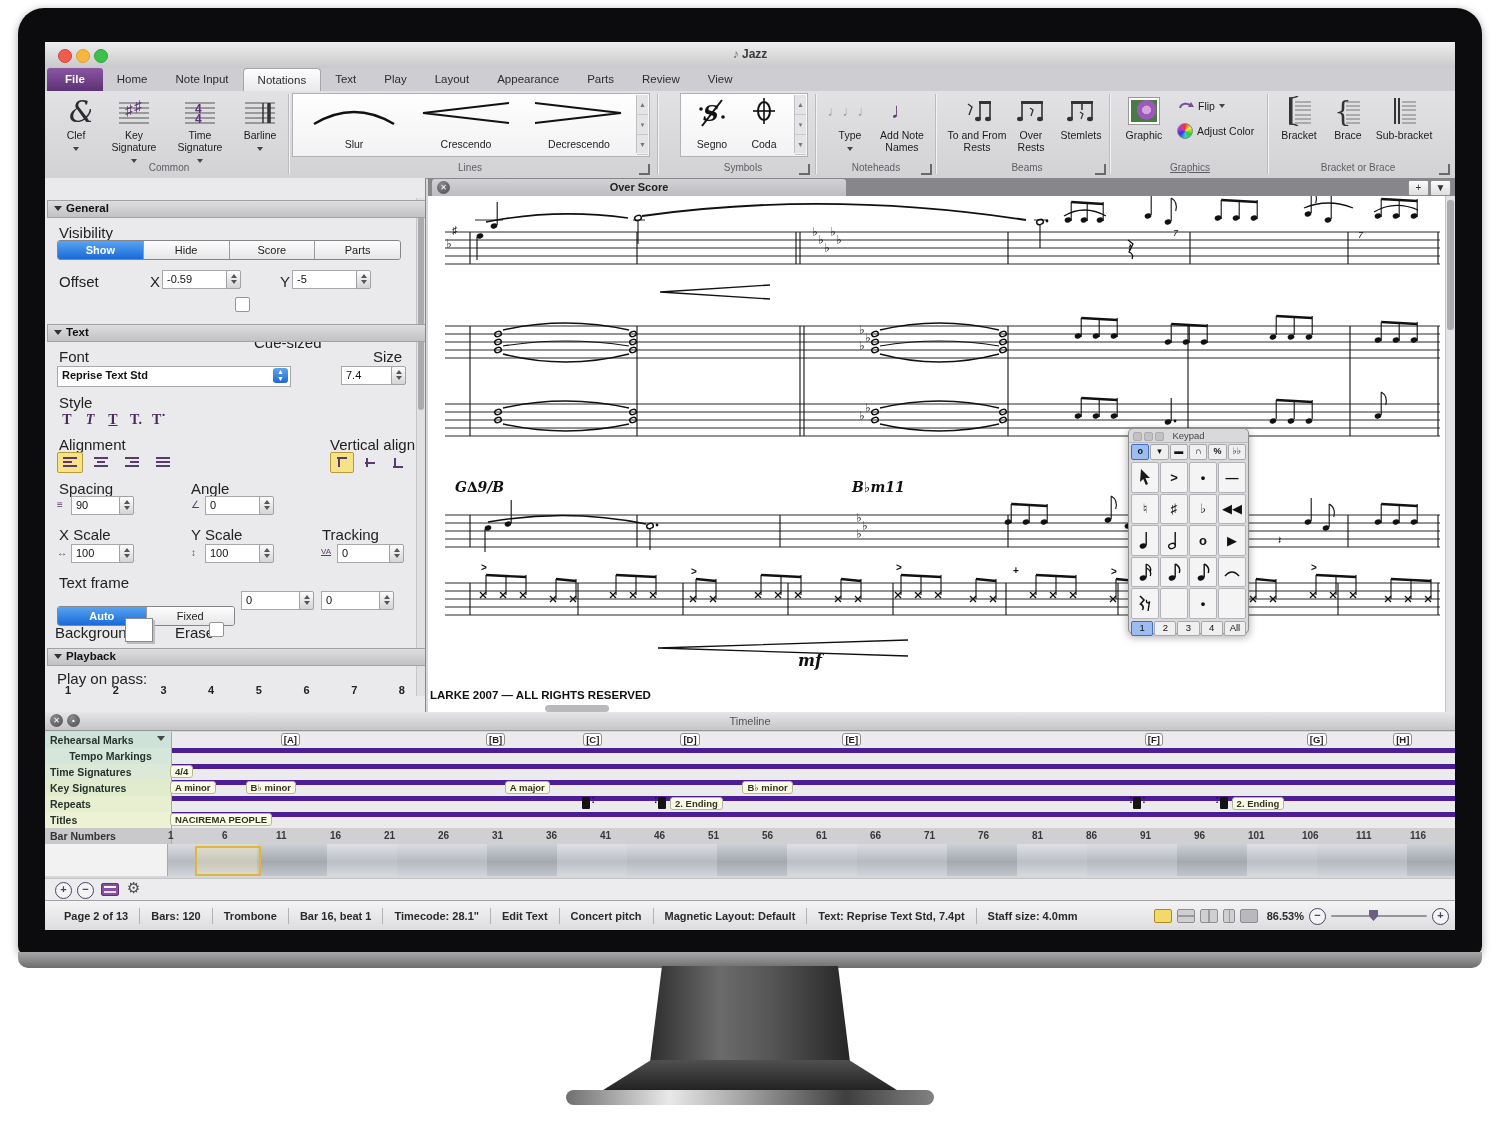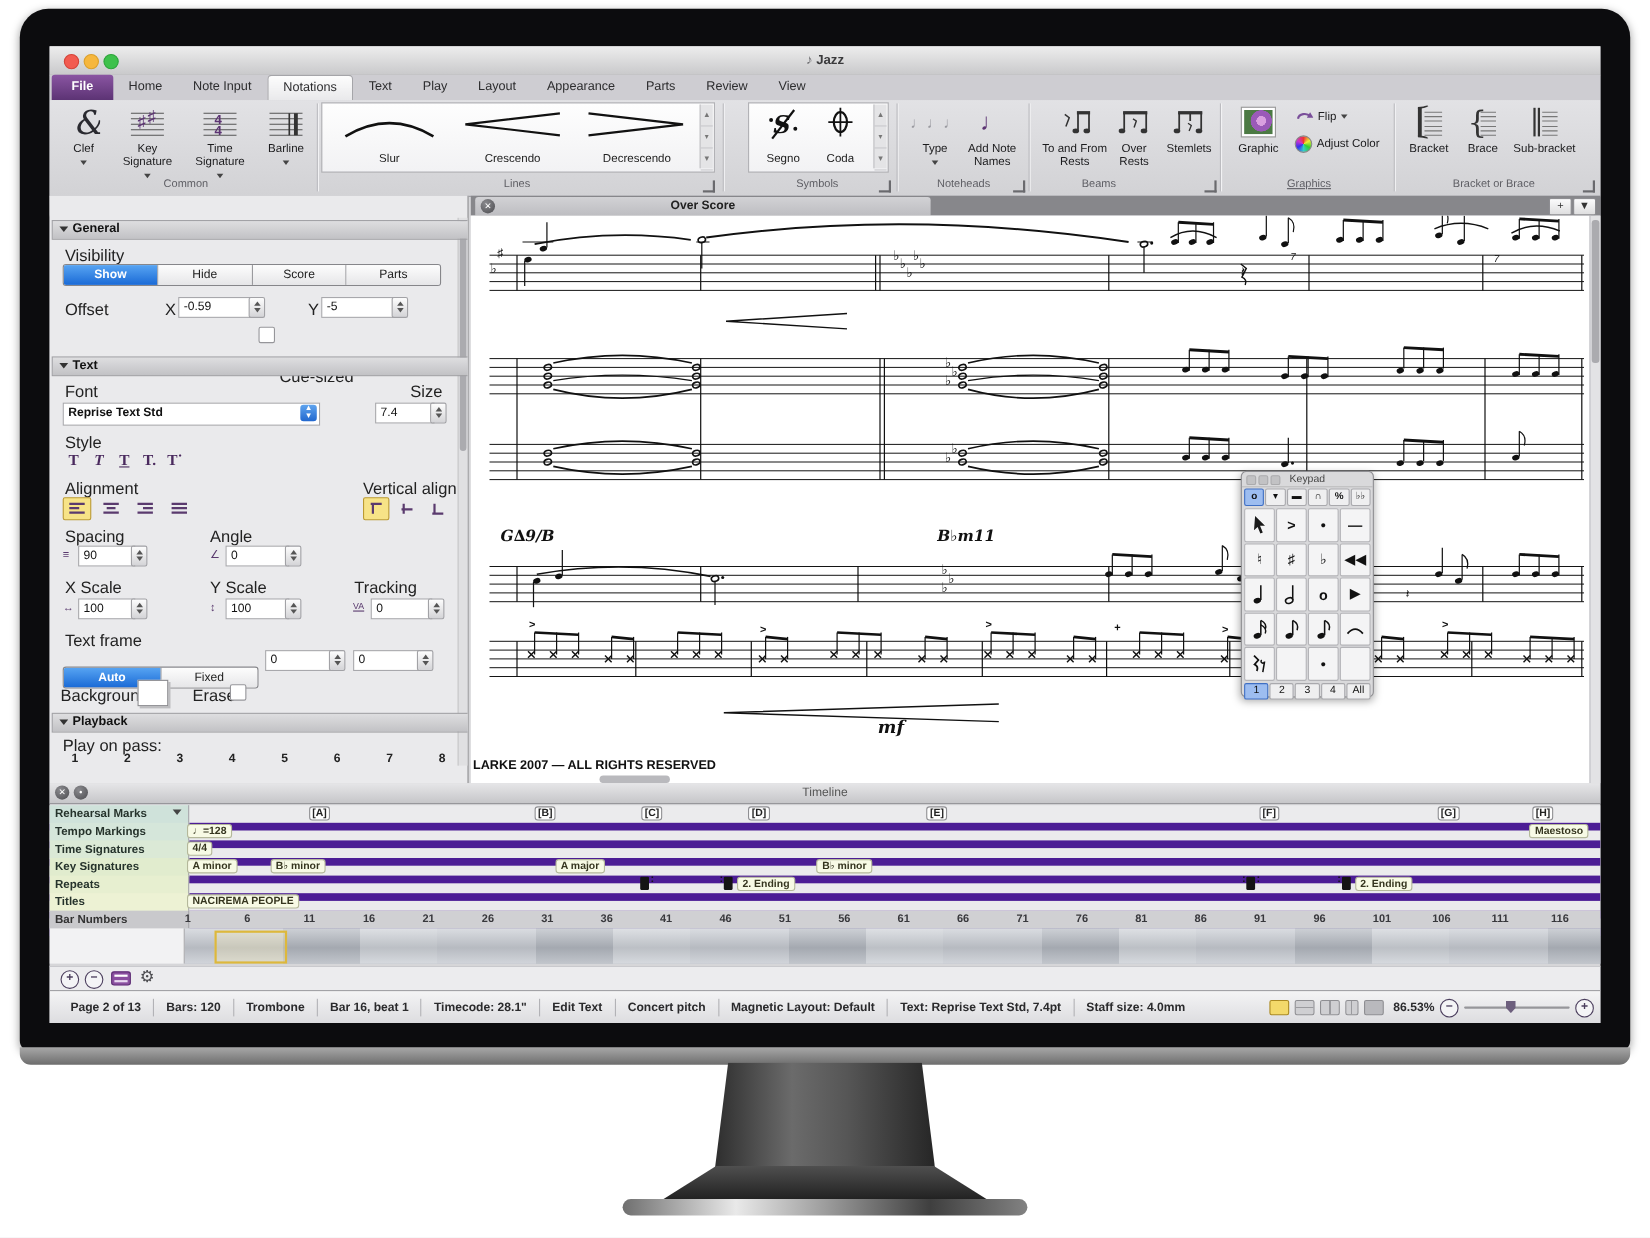--- a/index.html
+++ b/index.html
@@ -93,21 +93,21 @@
   .kp-grid{display:grid;grid-template-columns:repeat(4,1fr);gap:1px;padding:1px 2px;}
   .kp-cell{height:28.6px;background:#f4f4f5;border:1px solid #b4b4b8;border-radius:2px;display:flex;
            align-items:center;justify-content:center;font-size:13px;color:#111;font-weight:bold;}
   .kp-pages{display:flex;gap:1px;padding:1px 2px;}
   .kp-page{flex:1;height:13px;background:#efeff0;border:1px solid #a9a9ad;border-radius:2px;text-align:center;
            font-size:9.5px;line-height:12px;color:#111;}
   .kp-page.on{background:#9dbdf0;border-color:#3f6fc4;}
   
   .tl-titlebar{left:0;top:670px;width:1410px;height:18px;}
   .tl-rows{left:0;top:690px;width:1410px;height:112px;background:#ebebed;}
-  .tl-row{position:absolute;left:0;width:1410px;height:16px;border-bottom:7px solid #4c1d95;}
+  .tl-row{position:absolute;left:0;width:1410px;height:16px;border-bottom:5px solid #4c1d95;}
   .tl-rowlbl{position:absolute;left:0;top:0;width:121px;height:15px;border-right:1px solid #a8a8ac;
              font-size:10.5px;color:#26332c;padding:2px 0 0 5px;font-weight:bold;}
   .tl-lane{position:absolute;left:122px;top:0;width:1288px;height:16px;overflow:hidden;}
   .tl-mark{position:absolute;top:1px;background:#fdfdfd;border:1px solid #8e8e92;border-radius:3px;
            font-size:9.5px;font-weight:bold;color:#222;padding:0 2px;line-height:11px;}
   .tl-chip{position:absolute;top:1px;background:#f7fae5;border:1px solid #b4b89a;border-radius:3px;
            font-size:9.5px;font-weight:bold;color:#35351f;padding:0 4px;line-height:11px;white-space:nowrap;}
   .tl-rpt{position:absolute;top:1px;width:8px;height:12px;background:#141414;border-radius:1px;}
   .tl-rpt::before{content:":";position:absolute;left:-4px;top:-3px;color:#141414;font-size:10px;font-weight:bold;}
   .tl-rpt.start::before{left:9px;}
@@ -344,21 +344,21 @@
               <line x1="28" y1="6" x2="28" y2="22" stroke="#333" stroke-width="1.6"></line>
               <line x1="18" y1="6" x2="18" y2="14" stroke="#333" stroke-width="1.6"></line>
               <rect x="7" y="5" width="22" height="3" fill="#333"></rect>
               <path d="M16 16 l3 2 -2 5" stroke="#333" stroke-width="1.2" fill="none"></path>
               <ellipse cx="6" cy="23" rx="3" ry="2.2" fill="#333"></ellipse>
               <ellipse cx="26" cy="23" rx="3" ry="2.2" fill="#333"></ellipse>
             </svg>
         </div>
         <div class="rlb">Stemlets</div>
       </div>
-      <div class="abs glabel" style="left:874px;width:160px;">Beams</div>
+      <div class="abs glabel" style="left:902px;width:160px;">Beams</div>
       <div class="abs launcher" style="left:1050px;top:73px;"></div>
 
       <div class="abs rbtn" style="left:1072px;top:2px;width:54px;">
         <div class="ric">
           <div style="width:26px;height:22px;border:2px solid #fff;outline:1px solid #999;background:radial-gradient(circle at 60% 45%,#d9a0e0 0 22%,#9a5ab8 23% 48%,#4c7a44 50%);"></div>
         </div>
         <div class="rlb">Graphic</div>
       </div>
       <div class="abs" style="left:1132px;top:8px;display:flex;align-items:center;gap:4px;">
         <svg width="17" height="14">
@@ -1103,25 +1103,21 @@
             <span class="tl-mark" style="left: 319px;">[B]</span>
             <span class="tl-mark" style="left: 416.2px;">[C]</span>
             <span class="tl-mark" style="left: 513.4px;">[D]</span>
             <span class="tl-mark" style="left: 675.4px;">[E]</span>
             <span class="tl-mark" style="left: 977.8px;">[F]</span>
             <span class="tl-mark" style="left: 1139.8px;">[G]</span>
             <span class="tl-mark" style="left: 1226.2px;">[H]</span>
           </div>
       </div>
       <div class="tl-row" style="top:16px;">
-        <div class="tl-rowlbl" style="background:#d5e6da;"><span>Tempo Markings</span></div>
-        <div class="tl-lane">
-            <span class="tl-chip" style="left: 3px;">♩=128</span>
-            <span class="tl-chip" style="left: 1223.4px;">Maestoso</span>
-          </div>
+        <div class="tl-rowlbl" style="background:#d5e6da;text-align:center;"><span>Tempo Markings</span></div>
       </div>
       <div class="tl-row" style="top:32px;">
         <div class="tl-rowlbl" style="background:#dbe9d6;"><span>Time Signatures</span></div>
         <div class="tl-lane">
             <span class="tl-chip" style="left: 3px;">4/4</span>
           </div>
       </div>
       <div class="tl-row" style="top:48px;">
         <div class="tl-rowlbl" style="background:#e1ecce;"><span>Key Signatures</span></div>
         <div class="tl-lane">

